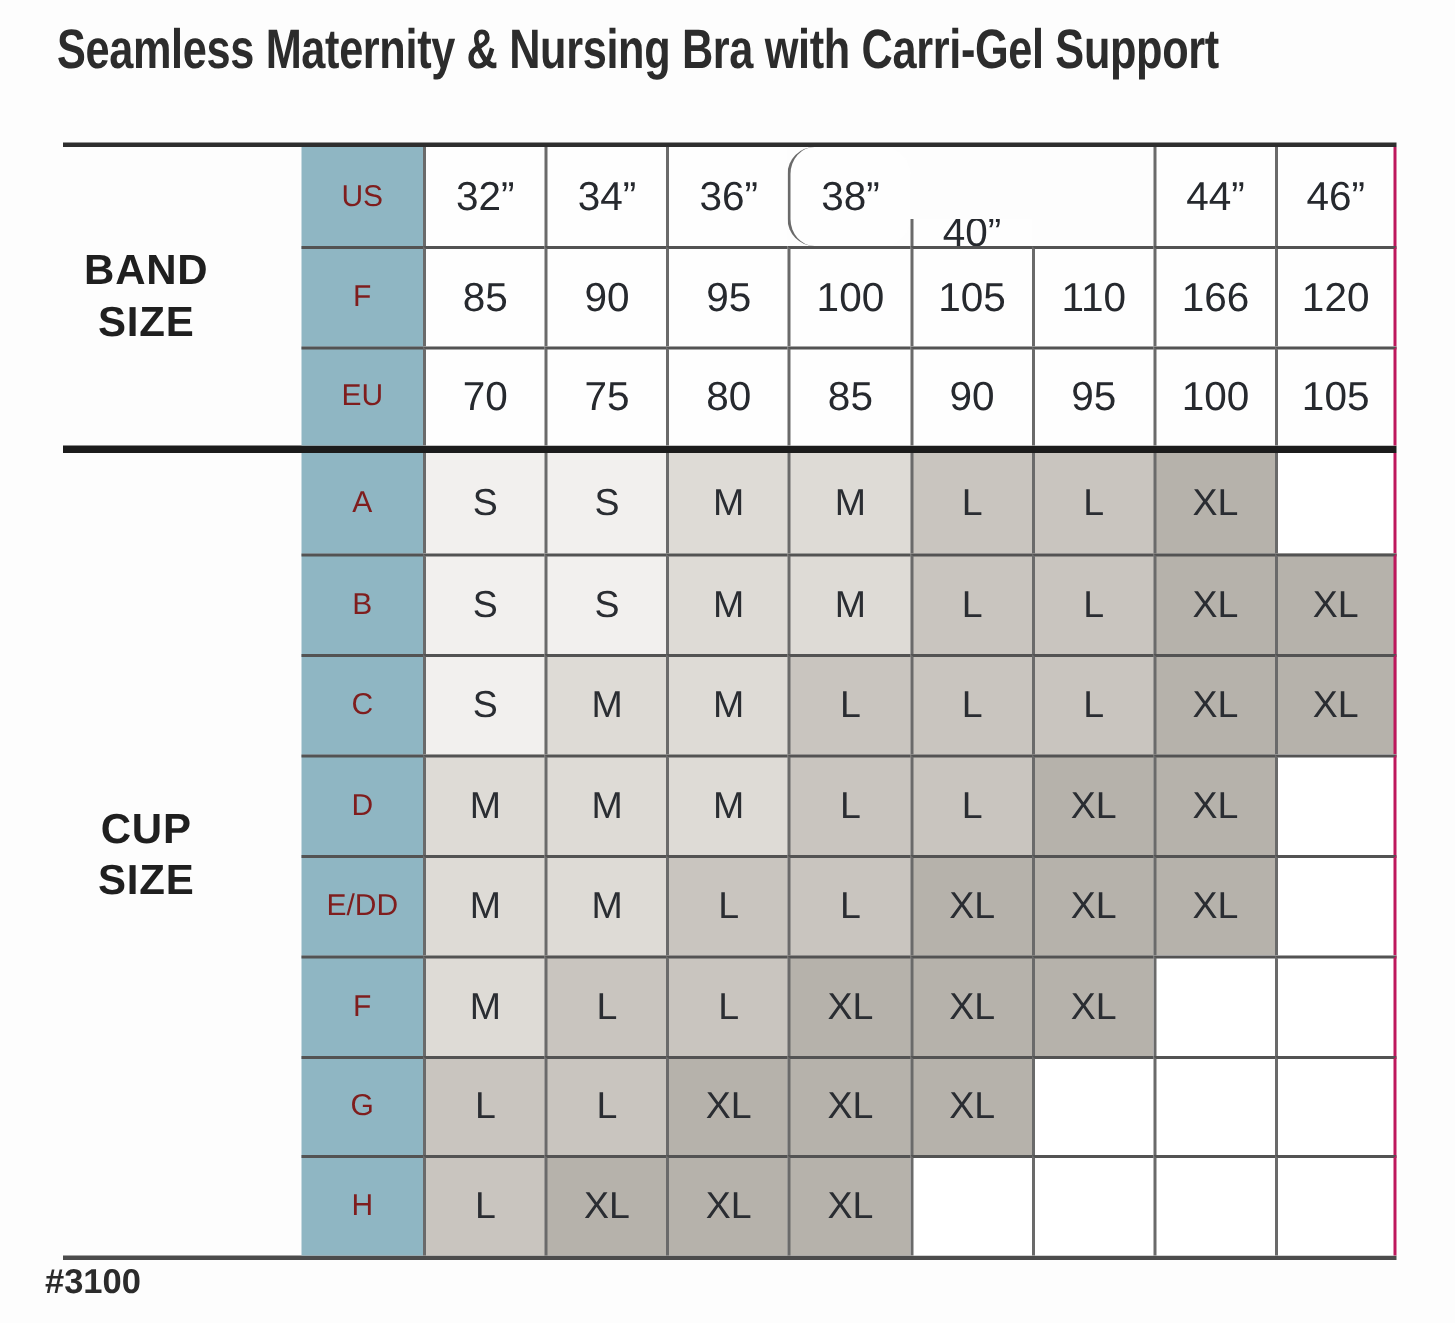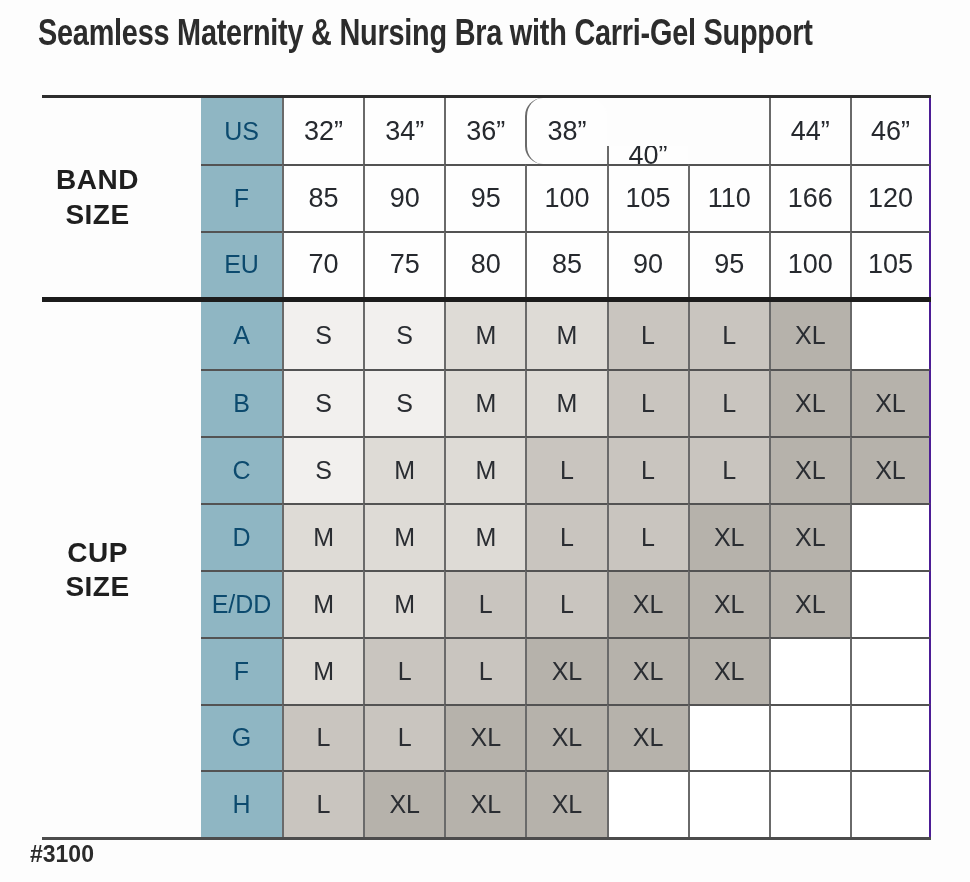--- a/index.html
+++ b/index.html
@@ -54,35 +54,35 @@
     padding: 8px 12px;
   }
   .group-label.band { grid-row: 1 / 4; }
   .group-label.cup  { grid-row: 5 / 13; }
   .section-sep {
     grid-row: 4;
     grid-column: 1 / -1;
     background: #1c1c1c;
   }
   .blue {
-    font-size: 25px;
-    color: #0c4a6e;
+    font-size: 20px;
+    color: #7f1d1d;
     margin-left: 48px;
   }
   .band-val {
     font-size: 27px;
     color: #26292e;
     background: #fefefe;
   }
   .size-val {
     font-size: 25px;
     color: #2a2d32;
   }
   .vline { border-left: 2px solid #6a6a6a; }
-  .last  { border-right: 2px solid #4c1d95; }
+  .last  { border-right: 2px solid #be185d; }
   .hline { border-top: 2px solid #535353; }
   .footnote {
     position: absolute;
     left: 30px; top: 841px;
     font-size: 23px;
     font-weight: 600;
     color: #2b2b2b;
   }
 </style>
 </head>

